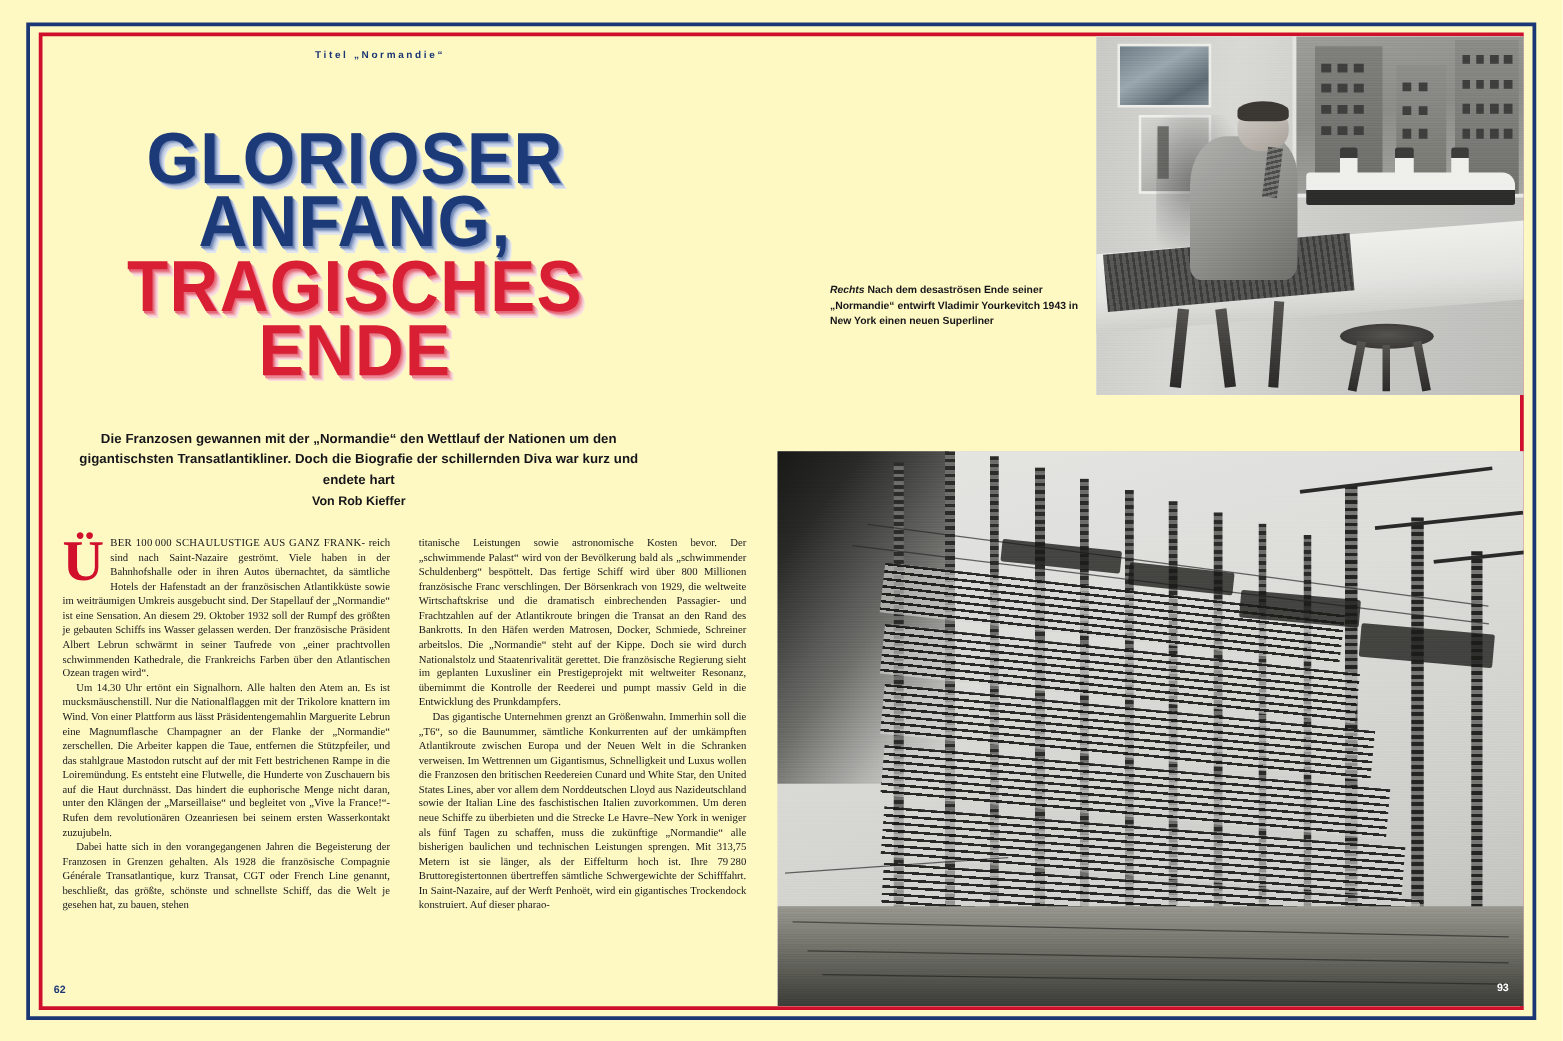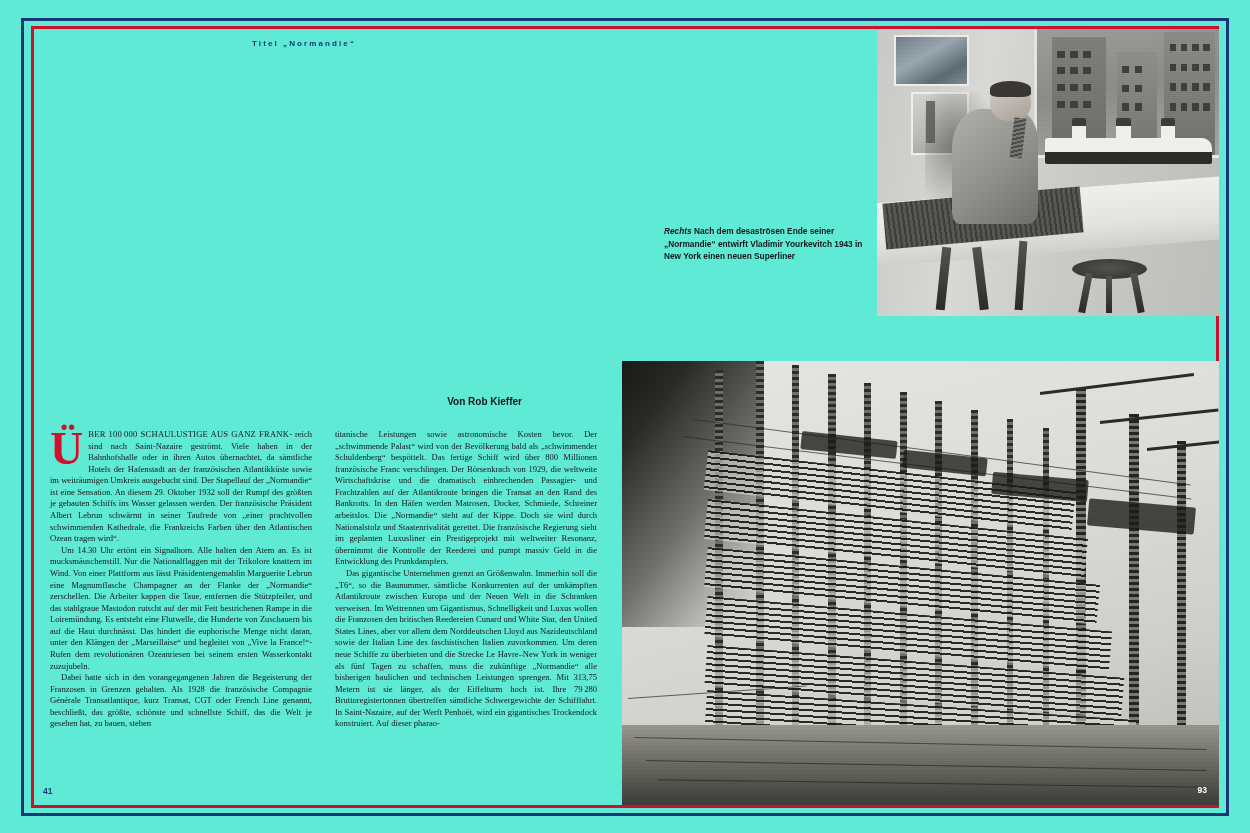--- a/index.html
+++ b/index.html
@@ -9,21 +9,21 @@
     background: #ffffff;
     font-family: "Liberation Sans", sans-serif;
     overflow: hidden;
   }
 
   
   .spread {
     position: absolute;
     left: 0; top: 0;
     width: 1250px; height: 833px;
-    background: #5eead4;
+    background: #fef9c3;
   }
   .border-blue {
     position: absolute;
     left: 21px; top: 18px;
     width: 1208px; height: 798px;
     border: 3px solid #1b3675;
     background: transparent;
   }
   .border-red {
     position: absolute;
@@ -91,21 +91,21 @@
     font-size: 10.6px;
     font-weight: bold;
     line-height: 1.55;
     color: #15151a;
     letter-spacing: 0.05px;
   }
   .byline {
     position: absolute;
     left: 18px; top: 367px;
     width: 470px;
-    text-align: right;
+    text-align: center;
     font-size: 10px;
     font-weight: bold;
     color: #15151a;
   }
 
   
   .cols {
     position: absolute;
     left: 16px; top: 400px;
     width: 547px; height: 372px;
@@ -277,39 +277,46 @@
 
 <div class="spread">
 
   <div class="border-blue"></div>
   <div class="border-red"></div>
 
   <div class="left-page">
 
     <div class="kicker">Titel „Normandie“</div>
 
-
+    <div class="headline">
+      <span class="hl-line hl-blue">GLORIOSER</span>
+      <span class="hl-line hl-blue">ANFANG,</span>
+      <span class="hl-line hl-red">TRAGISCHES</span>
+      <span class="hl-line hl-red">ENDE</span>
+    </div>
+
+    <div class="subhead">Die Franzosen gewannen mit der „Normandie“ den Wettlauf der Nationen um den gigantischsten Transatlantikliner. Doch die Biografie der schillernden Diva war kurz und endete hart</div>
     <div class="byline">Von Rob Kieffer</div>
 
     <div class="cols">
 
       <div class="col">
         <p><span class="dropcap">Ü</span><span class="smallcaps">BER 100 000 SCHAULUSTIGE AUS GANZ FRANK-</span> <span>reich sind nach Saint-Nazaire geströmt. Viele haben in der Bahnhofshalle oder in ihren Autos übernachtet, da sämtliche Hotels der Hafenstadt an der französischen Atlantikküste sowie im weiträumigen Umkreis ausgebucht sind. Der Stapellauf der „Normandie“ ist eine Sensation. An diesem 29. Oktober 1932 soll der Rumpf des größten je gebauten Schiffs ins Wasser gelassen werden. Der französische Präsident Albert Lebrun schwärmt in seiner Taufrede von „einer prachtvollen schwimmenden Kathedrale, die Frankreichs Farben über den Atlantischen Ozean tragen wird“.</span></p>
         <p>Um 14.30 Uhr ertönt ein Signalhorn. Alle halten den Atem an. Es ist mucksmäuschenstill. Nur die Nationalflaggen mit der Trikolore knattern im Wind. Von einer Plattform aus lässt Präsidentengemahlin Marguerite Lebrun eine Magnumflasche Champagner an der Flanke der „Normandie“ zerschellen. Die Arbeiter kappen die Taue, entfernen die Stützpfeiler, und das stahlgraue Mastodon rutscht auf der mit Fett bestrichenen Rampe in die Loiremündung. Es entsteht eine Flutwelle, die Hunderte von Zuschauern bis auf die Haut durchnässt. Das hindert die euphorische Menge nicht daran, unter den Klängen der „Marseillaise“ und begleitet von „Vive la France!“-Rufen dem revolutionären Ozeanriesen bei seinem ersten Wasserkontakt zuzujubeln.</p>
         <p>Dabei hatte sich in den vorangegangenen Jahren die Begeisterung der Franzosen in Grenzen gehalten. Als 1928 die französische Compagnie Générale Transatlantique, kurz Transat, CGT oder French Line genannt, beschließt, das größte, schönste und schnellste Schiff, das die Welt je gesehen hat, zu bauen, stehen</p>
       </div>
 
       <div class="col">
         <p>titanische Leistungen sowie astronomische Kosten bevor. Der „schwimmende Palast“ wird von der Bevölkerung bald als „schwimmender Schuldenberg“ bespöttelt. Das fertige Schiff wird über 800 Millionen französische Franc verschlingen. Der Börsenkrach von 1929, die weltweite Wirtschaftskrise und die dramatisch einbrechenden Passagier- und Frachtzahlen auf der Atlantikroute bringen die Transat an den Rand des Bankrotts. In den Häfen werden Matrosen, Docker, Schmiede, Schreiner arbeitslos. Die „Normandie“ steht auf der Kippe. Doch sie wird durch Nationalstolz und Staatenrivalität gerettet. Die französische Regierung sieht im geplanten Luxusliner ein Prestigeprojekt mit weltweiter Resonanz, übernimmt die Kontrolle der Reederei und pumpt massiv Geld in die Entwicklung des Prunkdampfers.</p>
         <p>Das gigantische Unternehmen grenzt an Größenwahn. Immerhin soll die „T6“, so die Baunummer, sämtliche Konkurrenten auf der umkämpften Atlantikroute zwischen Europa und der Neuen Welt in die Schranken verweisen. Im Wettrennen um Gigantismus, Schnelligkeit und Luxus wollen die Franzosen den britischen Reedereien Cunard und White Star, den United States Lines, aber vor allem dem Norddeutschen Lloyd aus Nazideutschland sowie der Italian Line des faschistischen Italien zuvorkommen. Um deren neue Schiffe zu überbieten und die Strecke Le Havre–New York in weniger als fünf Tagen zu schaffen, muss die zukünftige „Normandie“ alle bisherigen baulichen und technischen Leistungen sprengen. Mit 313,75 Metern ist sie länger, als der Eiffelturm hoch ist. Ihre 79 280 Bruttoregistertonnen übertreffen sämtliche Schwergewichte der Schifffahrt. In Saint-Nazaire, auf der Werft Penhoët, wird ein gigantisches Trockendock konstruiert. Auf dieser pharao-</p>
       </div>
 
     </div>
 
-    <div class="folio-left">41</div>
+    <div class="folio-left">62</div>
   </div>
 
   <div class="right-page">
 
     <div class="photo-top">
       <div class="pt-wall"></div>
       <div class="pt-window">
         <div class="pt-bldg" style="left:8%;top:6%;width:30%;height:94%;">
           <span class="w" style="left:10%;top:12%;width:14%;height:6%"></span>
           <span class="w" style="left:34%;top:12%;width:14%;height:6%"></span>

